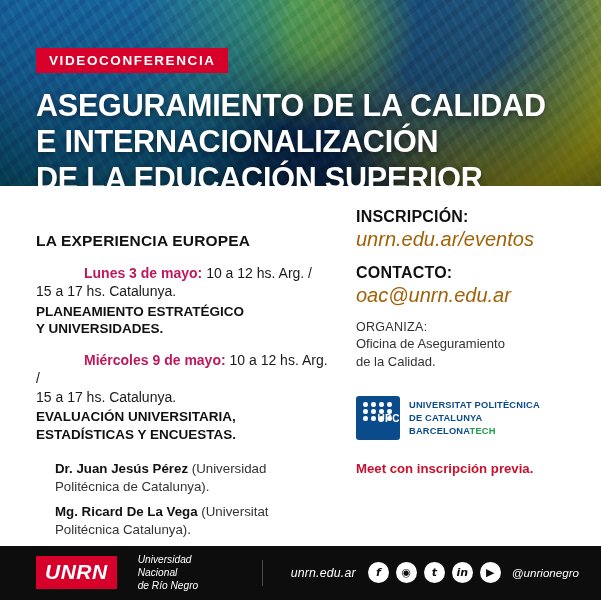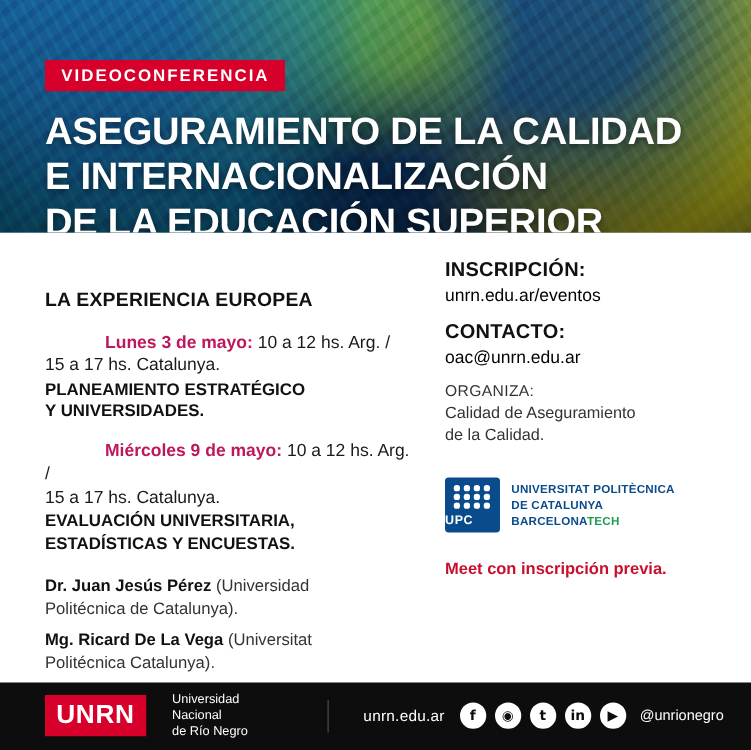--- a/index.html
+++ b/index.html
@@ -106,34 +106,36 @@
     color: #111111;
     line-height: 1.3;
     margin-top: 2px;
   }
   .speakers { margin-top: 17px; }
   .speaker {
     font-size: 13.3px;
     color: #333333;
     line-height: 1.34;
     margin-bottom: 7px;
+    margin-left: 19px;
   }
   .speaker b { color: #111111; font-weight: bold; }
 
   .r-label {
     font-size: 16px;
     font-weight: bold;
     color: #111111;
     letter-spacing: 0.2px;
   }
   .r-value {
-    font-size: 14px;
-    color: #000000;
+    font-size: 20px;
+    color: #a16207;
     margin-top: 2px;
     margin-bottom: 13px;
+    font-style: italic;
   }
   .org-label {
     font-size: 12.5px;
     color: #333333;
     letter-spacing: 0.3px;
     margin-top: 4px;
   }
   .org-value {
     font-size: 13px;
     color: #333333;
@@ -164,22 +166,22 @@
     gap: 2.5px;
   }
   .upc-dots i {
     display: block;
     width: 4.6px; height: 4.6px;
     background: #ffffff;
     border-radius: 50%;
   }
   .upc-txt {
     position: absolute;
-    bottom: 4px; left: 0; right: 0;
-    text-align: left;
+    bottom: 16px; left: 0; right: 0;
+    text-align: right;
     color: #ffffff;
     font-size: 10px;
     font-weight: bold;
     letter-spacing: 0.5px;
     margin-top: 43px;
   }
   .upc-name {
     font-size: 9.3px;
     font-weight: bold;
     color: #0a4b8c;
@@ -197,20 +199,21 @@
   }
 
   
   .footer {
     height: 62px;
     background: #0d0d0d;
     display: flex;
     align-items: center;
     padding: 0 22px 0 36px;
     gap: 12px;
+    font-style: italic;
   }
   .unrn-logo {
     background: #d6002b;
     color: #ffffff;
     font-size: 21px;
     font-weight: bold;
     letter-spacing: 0.5px;
     padding: 4px 9px 5px 9px;
   }
   .unrn-sub {
@@ -312,21 +315,21 @@
 
     <div class="col-right">
       <div class="r-label">INSCRIPCIÓN:</div>
       <div class="r-value">unrn.edu.ar/eventos</div>
 
       <div class="r-label">CONTACTO:</div>
       <div class="r-value">oac@unrn.edu.ar</div>
 
       <div class="org-label">ORGANIZA:</div>
       <div class="org-value">
-        <span>Calidad de Aseguramiento</span><br>
+        <span>Oficina de Aseguramiento</span><br>
         <span>de la Calidad.</span>
       </div>
 
       <div class="upc">
         <div class="upc-mark">
           <div class="upc-dots">
             <i></i>
               <i></i>
               <i></i>
               <i></i>

